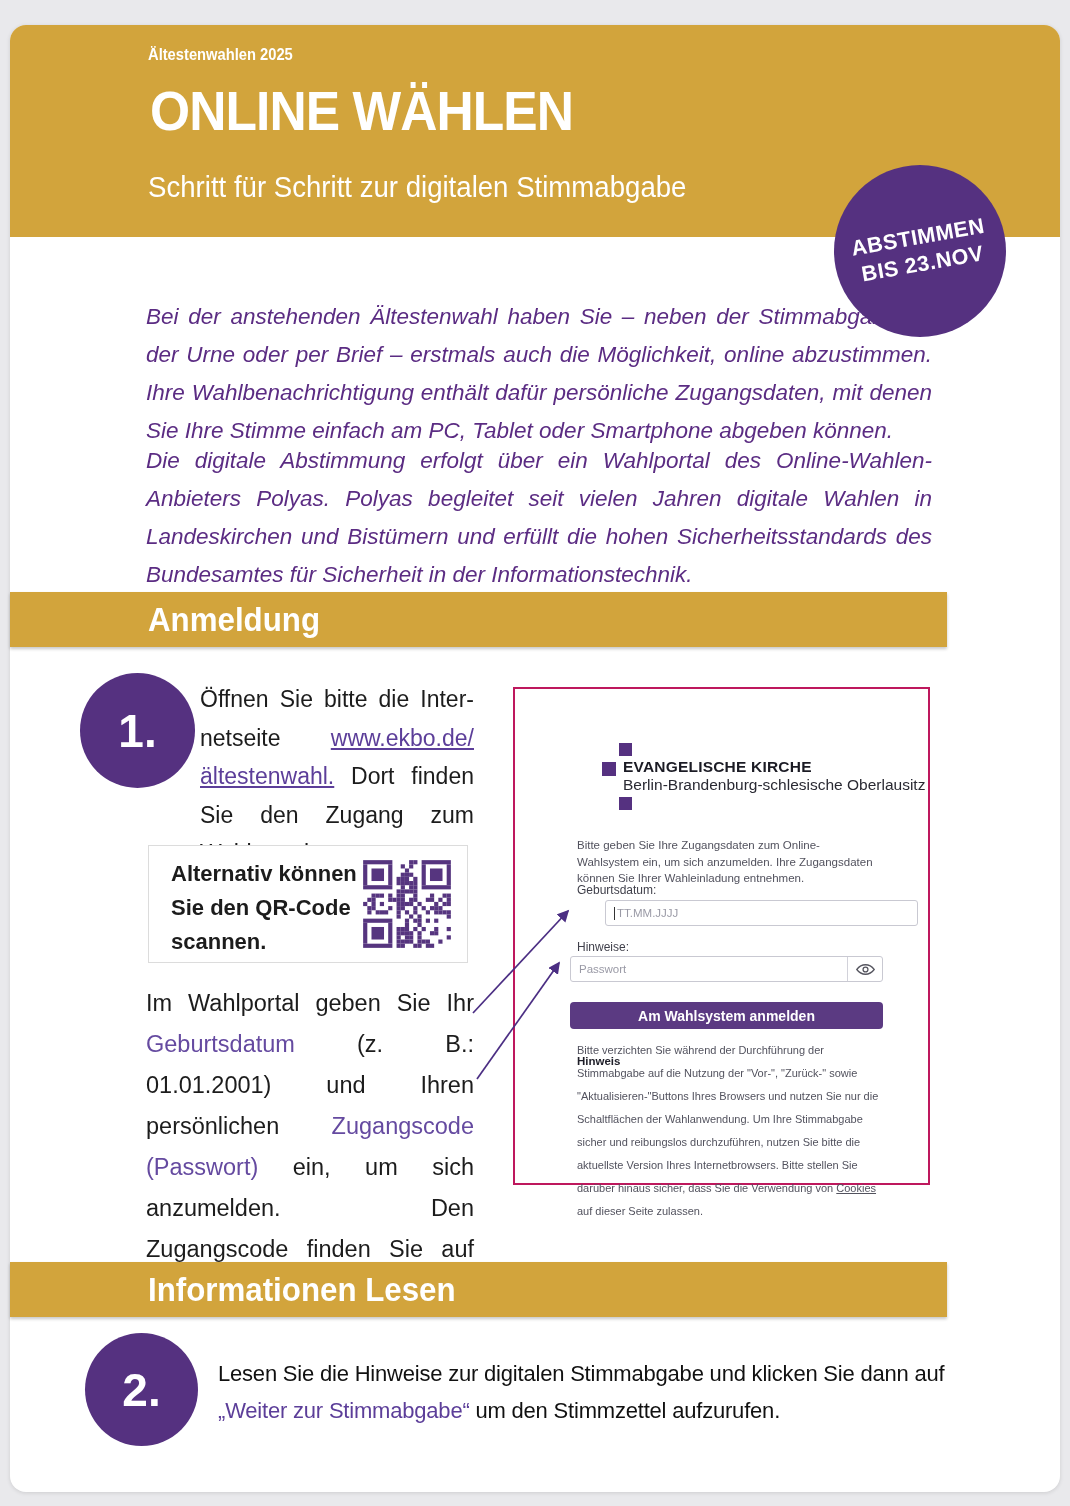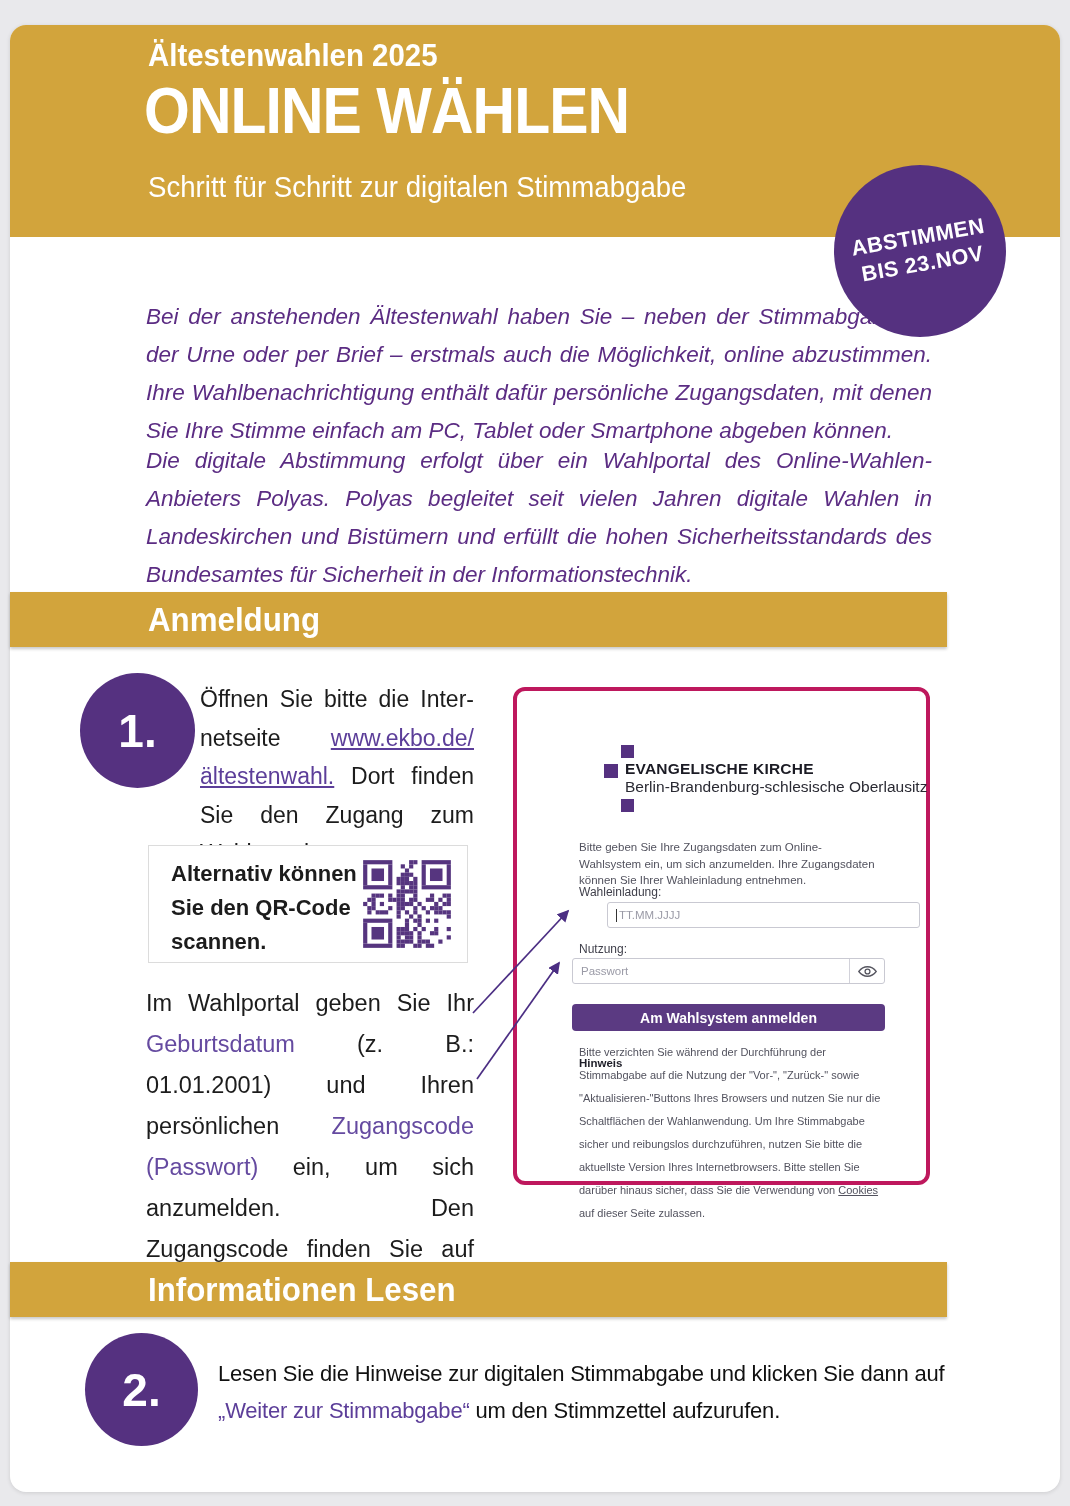--- a/index.html
+++ b/index.html
@@ -15,28 +15,28 @@
     background:#ffffff;border-radius:16px;
     box-shadow:0 1px 4px rgba(0,0,0,0.12);
   }
   
   .hero{
     position:absolute;left:0;top:0;width:100%;height:212px;
     background:#d2a43c;border-radius:16px 16px 0 0;
   }
   .kicker{
     position:absolute;left:138px;top:16px;
-    color:#fff;font-size:32px;font-weight:bold;line-height:28px;
+    color:#fff;font-size:16px;font-weight:bold;line-height:28px;
   }
   .kicker>span,.title>span,.subtitle>span,.banner>span{
     display:inline-block;transform:scaleX(.92);transform-origin:left center;white-space:nowrap;
   }
   .title{
-    position:absolute;left:134px;top:44px;
-    color:#fff;font-size:64px;font-weight:bold;letter-spacing:-1px;line-height:84px;
+    position:absolute;left:140px;top:44px;
+    color:#fff;font-size:56px;font-weight:bold;letter-spacing:-1px;line-height:84px;
   }
   .subtitle{
     position:absolute;left:138px;top:144px;
     color:#fff;font-size:30px;font-weight:normal;line-height:36px;
   }
   
   .badge{
     position:absolute;left:824px;top:140px;width:172px;height:172px;border-radius:50%;
     background:#553180;display:flex;align-items:center;justify-content:center;z-index:5;
   }
@@ -88,21 +88,21 @@
   .qr-svg rect,.qr-svg path{fill:#56357f;}
   
   .portal-text{
     position:absolute;left:136px;top:958px;width:328px;
     color:#1c1c1c;font-size:23.5px;line-height:41px;text-align:justify;
   }
   .hl{color:#654aa0;}
   
   .shot{
     position:absolute;left:503px;top:662px;width:417px;height:498px;
-    background:#fff;border:4px solid #be185d;border-radius:12px;box-sizing:border-box;
+    background:#fff;border:2px solid #be185d;border-radius:0;box-sizing:border-box;
   }
   .logo{position:absolute;left:87px;top:54px;width:300px;height:70px;}
   .logo .sq{position:absolute;background:#553180;}
   .logo .sq.t{left:17px;top:0;width:13px;height:13px;}
   .logo .sq.l{left:0;top:19px;width:14px;height:14px;}
   .logo .sq.b{left:17px;top:54px;width:13px;height:13px;}
   .org-name{position:absolute;left:21px;top:15px;font-size:15.5px;font-weight:bold;color:#1b1b24;letter-spacing:.2px;white-space:nowrap;}
   .org-sub{position:absolute;left:21px;top:33px;font-size:15.5px;color:#2a2a33;white-space:nowrap;text-align:center;}
   .shot-intro{
     position:absolute;left:62px;top:148px;width:302px;
@@ -337,27 +337,27 @@
   <div class="shot">
     <div class="logo">
       <span class="sq t"></span>
       <span class="sq l"></span>
       <span class="sq b"></span>
       <span class="org-name">EVANGELISCHE KIRCHE</span>
       <span class="org-sub">Berlin-Brandenburg-schlesische Oberlausitz</span>
     </div>
     <div class="shot-intro">Bitte geben Sie Ihre Zugangsdaten zum Online-Wahlsystem ein, um sich anzumelden. Ihre Zugangsdaten können Sie Ihrer Wahleinladung entnehmen.</div>
 
-    <div class="field-label fl1">Wahleinladung:</div>
+    <div class="field-label fl1">Geburtsdatum:</div>
     <div class="input in1">
       <span class="caret"></span>
       <span>TT.MM.JJJJ</span>
     </div>
 
-    <div class="field-label fl2">Nutzung:</div>
+    <div class="field-label fl2">Hinweise:</div>
     <div class="input in2">
       <span>Passwort</span>
       <span class="eye-cell">
         <svg width="19" height="13" viewBox="0 0 24 16" aria-hidden="true">
           <path d="M12 2 C6 2 2.5 6 1 8 C2.5 10 6 14 12 14 C18 14 21.5 10 23 8 C21.5 6 18 2 12 2 Z" fill="none" stroke="#55555f" stroke-width="1.6"></path>
           <circle cx="12" cy="8" r="3.1" fill="none" stroke="#55555f" stroke-width="1.6"></circle>
         </svg>
       </span>
     </div>
 

